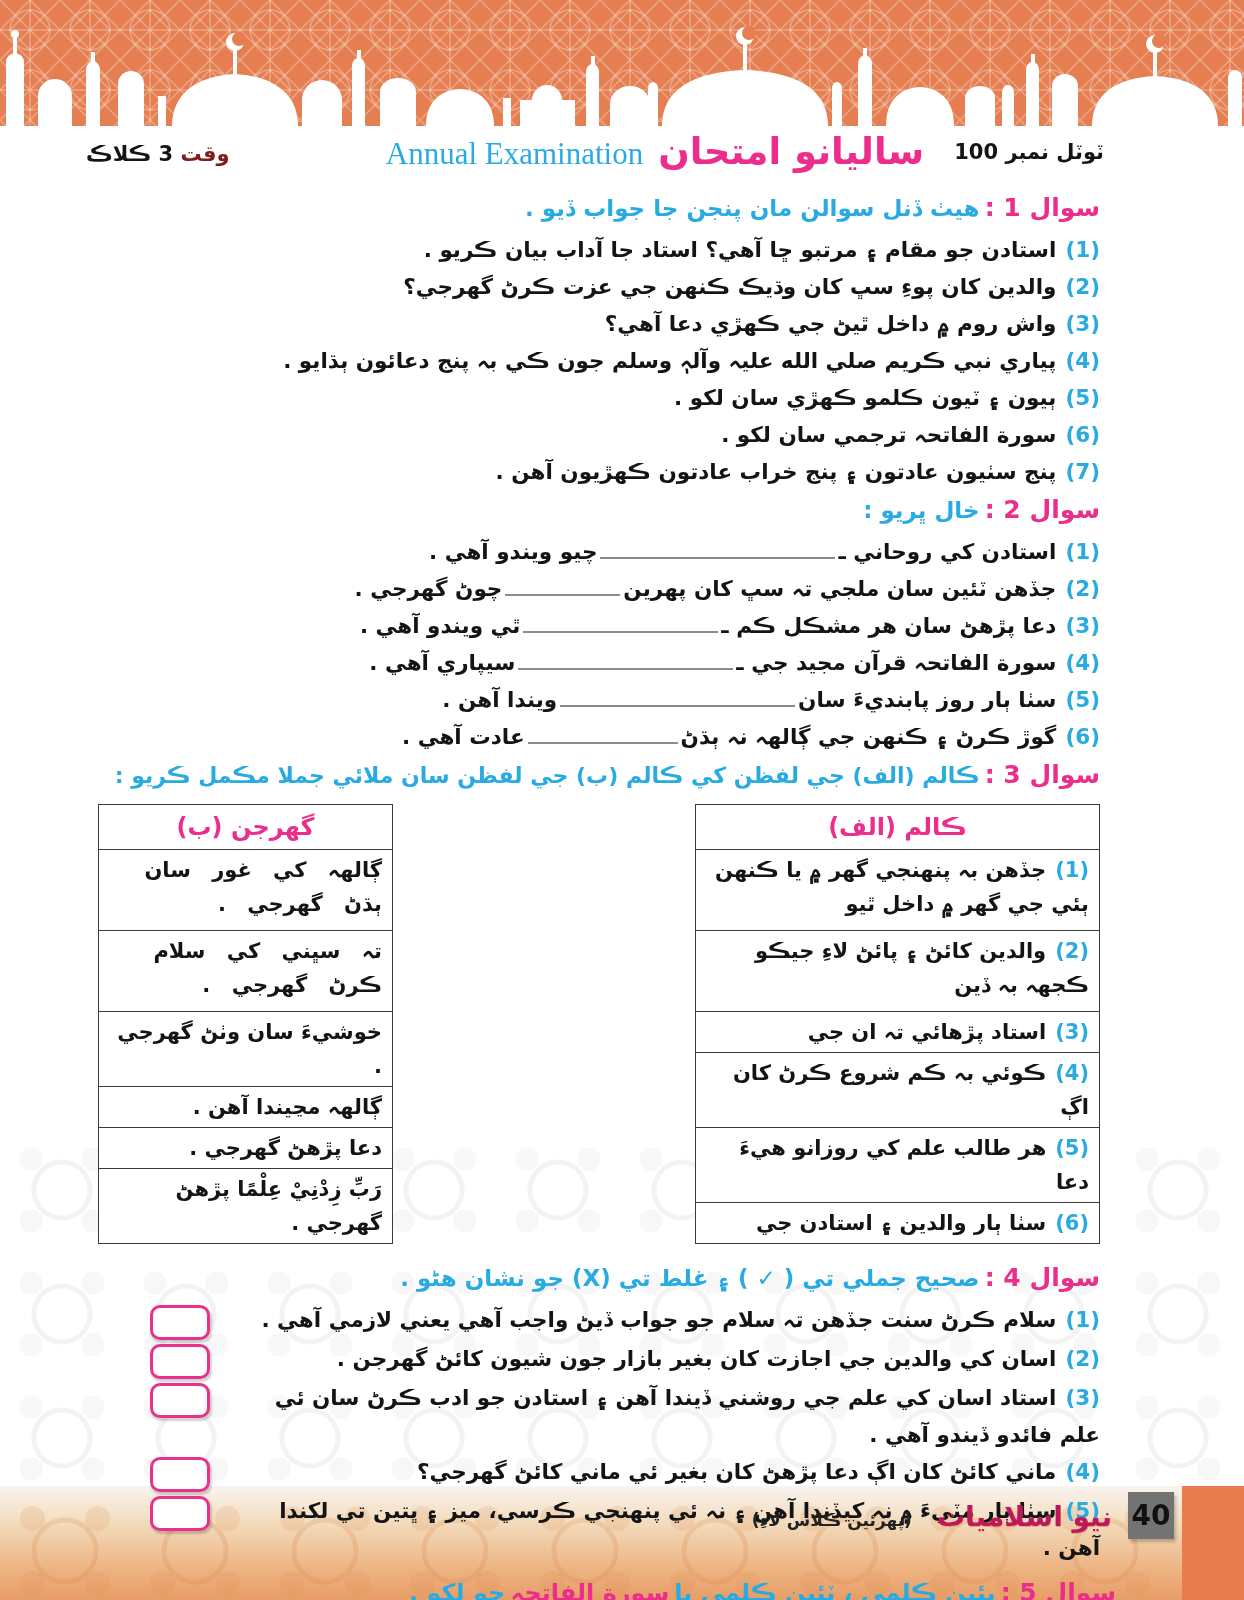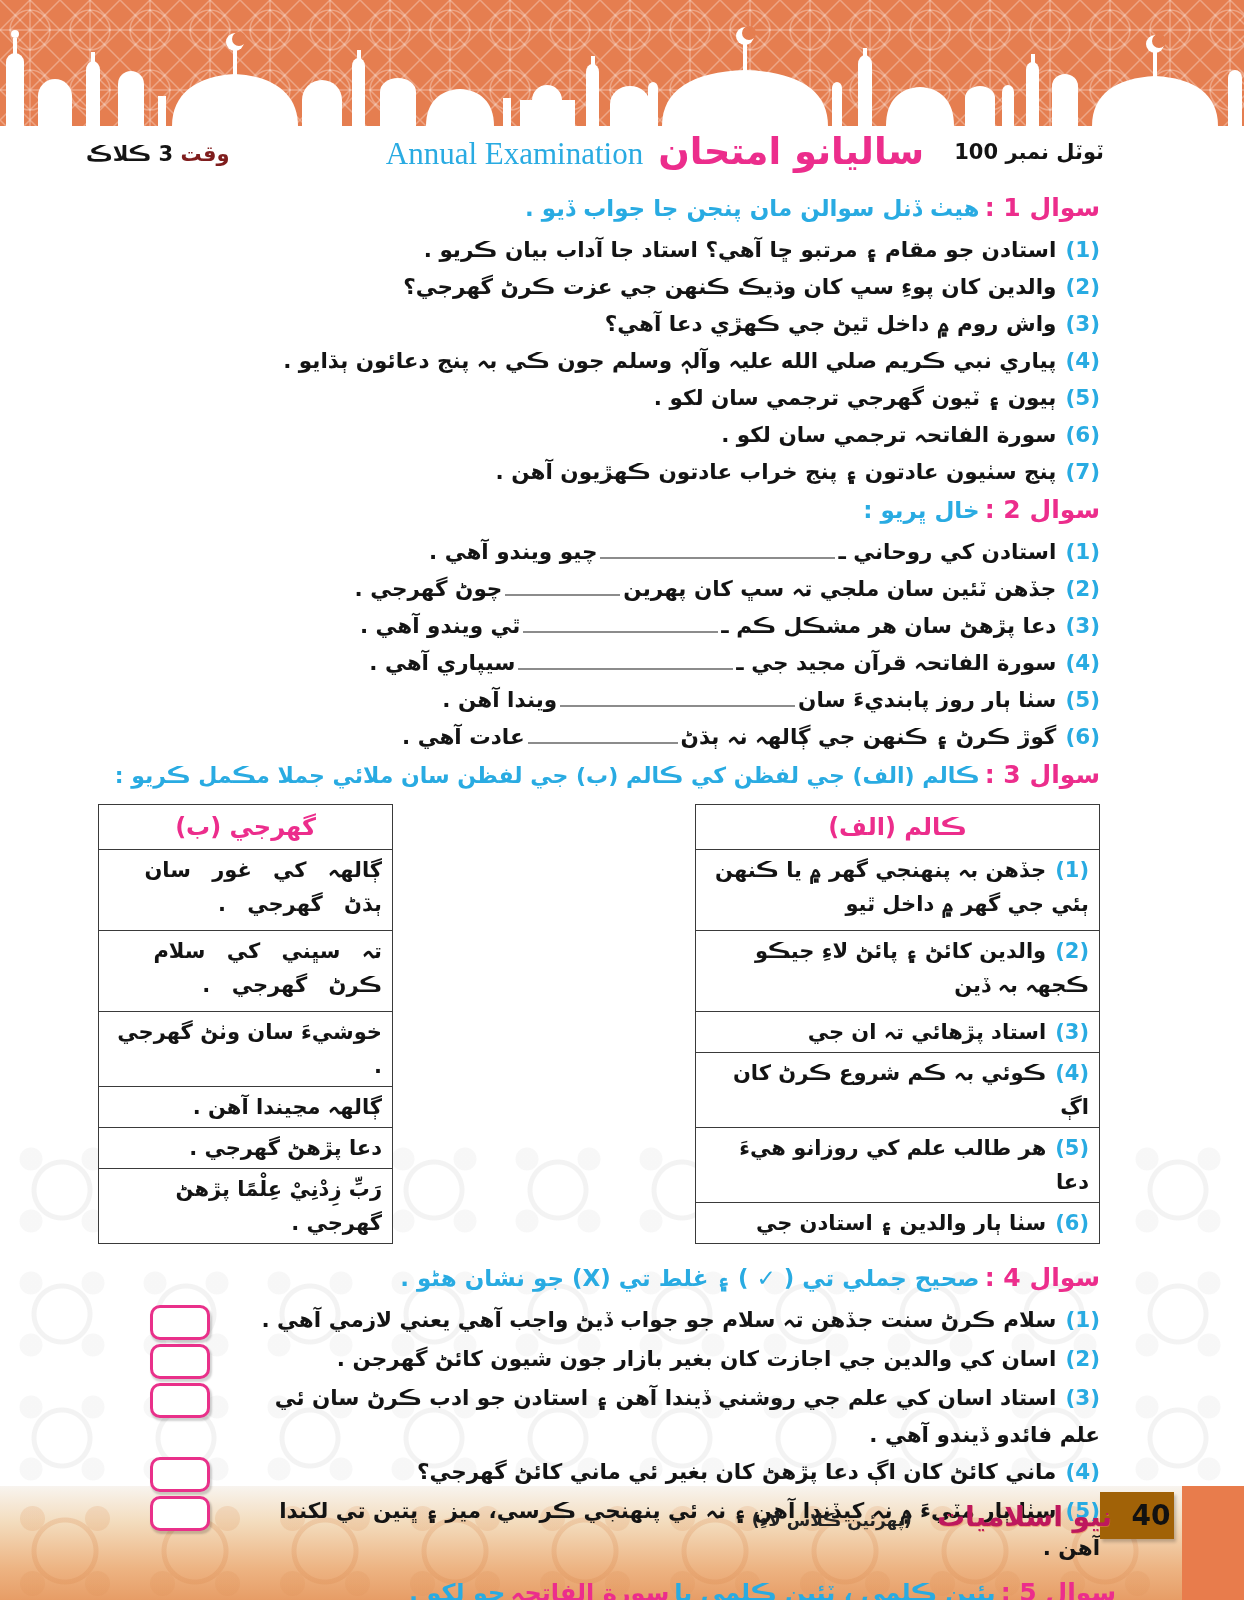--- a/index.html
+++ b/index.html
@@ -56,23 +56,23 @@
       radial-gradient(circle at 50% 50%, rgba(190,190,190,0.12) 11px, transparent 12px);
     background-size:124px 124px, 62px 62px;}
   .footer-band{position:absolute; left:0; top:1486px; width:1244px; height:114px; z-index:1;
     background:linear-gradient(180deg,#f8f4ef 0%, #f3dcbd 32%, #edb483 72%, #e79d66 100%);}
   .footer-band:after{content:""; position:absolute; inset:0;
     background-image:
       radial-gradient(circle at 50% 50%, transparent 28px, rgba(215,130,70,0.22) 29px, rgba(215,130,70,0.22) 33px, transparent 34px),
       radial-gradient(circle at 50% 50%, rgba(220,140,80,0.18) 12px, transparent 13px);
     background-size:130px 130px, 65px 65px;}
   .corner-block{position:absolute; right:0; top:1486px; width:62px; height:114px; background:#E87C4C; z-index:3;}
-  .page-num{position:absolute; right:70px; top:1492px; width:46px; height:47px; background:#a16207; z-index:3;
+  .page-num{position:absolute; right:70px; top:1492px; width:46px; height:47px; background:#737373; z-index:3;
     display:flex; align-items:center; justify-content:center; font-size:28px; font-weight:bold; color:#111;
-    box-shadow:2px 3px 3px rgba(0,0,0,0.22);padding-left:28px;}
+    box-shadow:2px 3px 3px rgba(0,0,0,0.22);}
   .footer-text{position:absolute; right:132px; top:1500px; z-index:3; direction:rtl; white-space:nowrap;}
   .book-title{color:#be185d; font-size:28px; font-weight:bold; text-shadow:0.5px 0.5px 0 rgba(232,124,76,0.55);}
   .book-subtitle{color:#222; font-size:17px; font-weight:bold; margin-right:20px;} .sp14{height:14px;}
 </style>
 </head>
 <body>
 
 <div class="page">
 
   <div class="banner">
@@ -172,21 +172,21 @@
   <div class="content" style="position:absolute; top:188px; left:0; width:1244px;">
 
     <div class="q-header">
       <span class="q-label">سوال 1 :</span>
       <span class="q-heading">هيٺ ڏنل سوالن مان پنجن جا جواب ڏيو .</span>
     </div>
     <div class="item"><span class="num">(1)</span><span>استادن جو مقام ۽ مرتبو ڇا آهي؟ استاد جا آداب بيان ڪريو .</span></div>
     <div class="item"><span class="num">(2)</span><span>والدين کان پوءِ سڀ کان وڌيڪ ڪنهن جي عزت ڪرڻ گهرجي؟</span></div>
     <div class="item"><span class="num">(3)</span><span>واش روم ۾ داخل ٿيڻ جي ڪهڙي دعا آهي؟</span></div>
     <div class="item"><span class="num">(4)</span><span>پياري نبي ڪريم صلي الله عليہ وآلہٖ وسلم جون ڪي بہ پنج دعائون ٻڌايو .</span></div>
-    <div class="item"><span class="num">(5)</span><span>ٻيون ۽ ٽيون گهرجي ترجمي سان لکو .</span></div>
+    <div class="item"><span class="num">(5)</span><span>ٻيون ۽ ٽيون ڪلمو ڪهڙي سان لکو .</span></div>
     <div class="item"><span class="num">(6)</span><span>سورة الفاتحہ ترجمي سان لکو .</span></div>
     <div class="item"><span class="num">(7)</span><span>پنج سٺيون عادتون ۽ پنج خراب عادتون ڪهڙيون آهن .</span></div>
 
     <div class="q-header">
       <span class="q-label">سوال 2 :</span>
       <span class="q-heading">خال ڀريو :</span>
     </div>
     <div class="item"><span class="num">(1)</span><span>استادن کي روحاني ـ</span><span class="blank" style="width:235px"></span><span>چيو ويندو آهي .</span></div>
     <div class="item"><span class="num">(2)</span><span>جڏهن ٽئين سان ملجي تہ سڀ کان پهرين</span><span class="blank" style="width:115px"></span><span>چوڻ گهرجي .</span></div>
     <div class="item"><span class="num">(3)</span><span>دعا پڙهڻ سان هر مشڪل ڪم ـ</span><span class="blank" style="width:195px"></span><span>ٿي ويندو آهي .</span></div>
@@ -195,21 +195,21 @@
     <div class="item"><span class="num">(6)</span><span>گوڙ ڪرڻ ۽ ڪنهن جي ڳالهہ نہ ٻڌڻ</span><span class="blank" style="width:150px"></span><span>عادت آهي .</span></div>
 
     <div class="q-header">
       <span class="q-label">سوال 3 :</span>
       <span class="q-heading" style="font-size:22px">ڪالم (الف) جي لفظن کي ڪالم (ب) جي لفظن سان ملائي جملا مڪمل ڪريو :</span>
     </div>
     <div class="tables">
       <table class="match tbl-b">
         <tbody>
             <tr>
-              <th>گهرجي (ب)</th>
+              <th>گهرجن (ب)</th>
             </tr>
         <tr>
               <td class="r-tall spread">ڳالهہ کي غور سان ٻڌڻ گهرجي .</td>
             </tr>
         <tr>
               <td class="r-tall spread">تہ سڀني کي سلام ڪرڻ گهرجي .</td>
             </tr>
         <tr>
               <td class="r-short">خوشيءَ سان وٺڻ گهرجي .</td>
             </tr>

